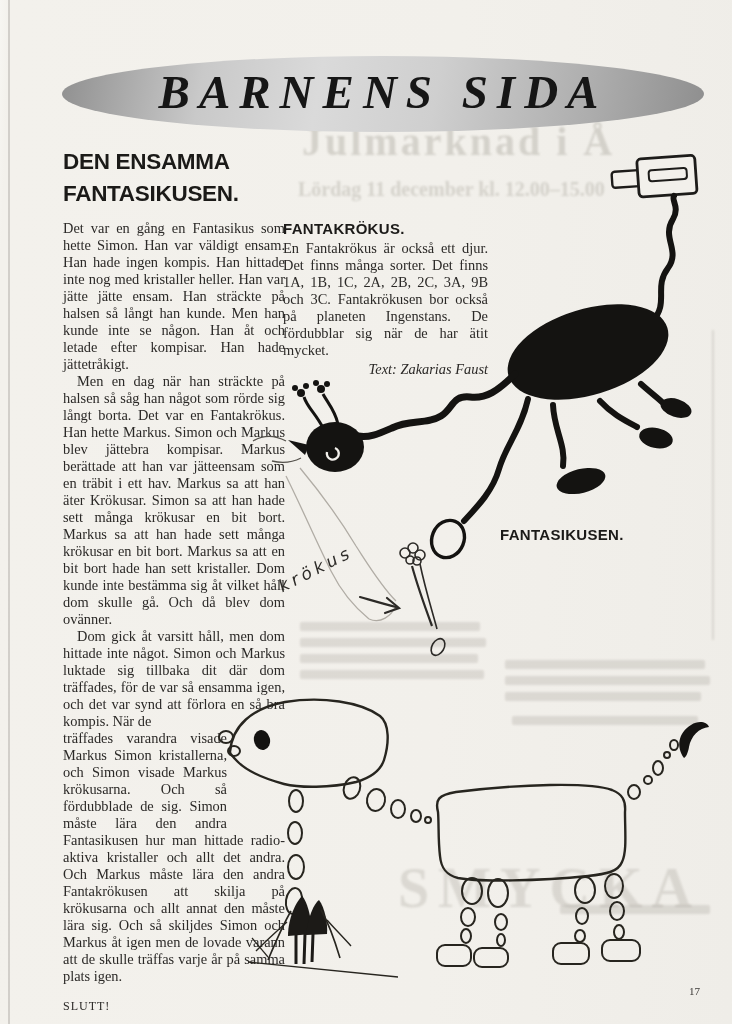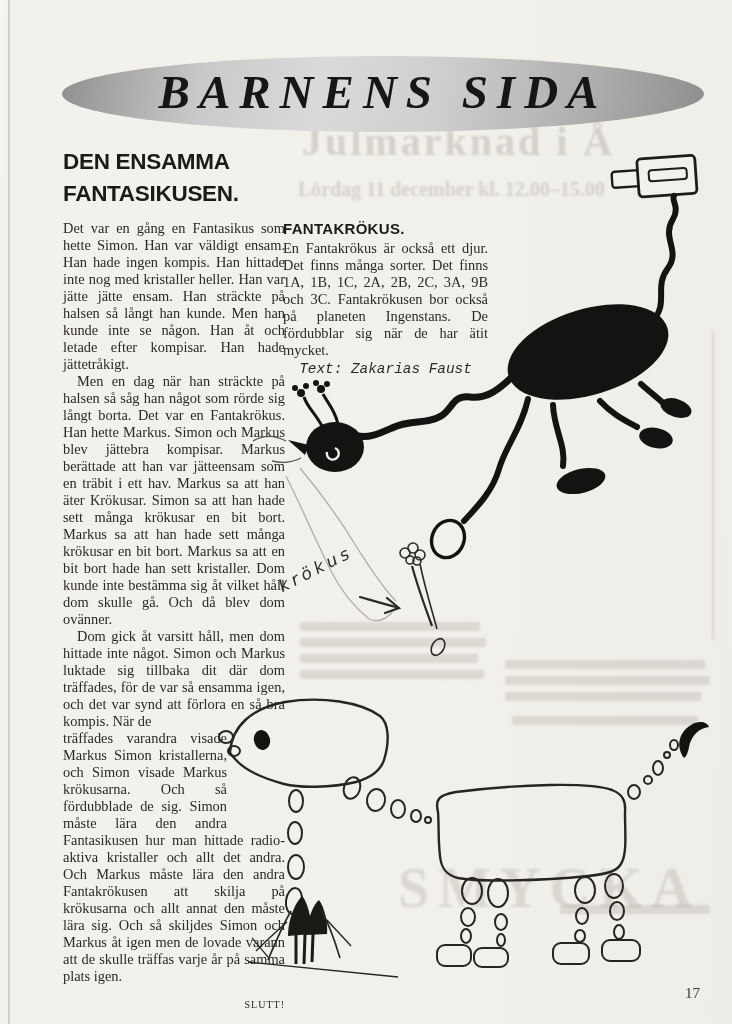--- a/index.html
+++ b/index.html
@@ -39,23 +39,23 @@
   .sec-heading {
     font-family:"Liberation Sans", sans-serif; font-weight:bold;
     font-size:15px; letter-spacing:0.3px; color:#1b1a18; margin:0 0 3px 0;
   }
   .body-text p {
     margin:0; font-size:14.4px; line-height:17px;
     text-align:justify; text-justify:inter-word;
   }
   .body-text p.indent { text-indent:14px; }
   .wrap-spacer { float:right; width:58px; height:102px; }
-  .byline { font-style:italic; text-align:center; font-size:14.4px; line-height:18px; margin-top:1px;font-family:Liberation Mono, monospace; }
-  .the-end { text-align:right; font-size:10px; letter-spacing:1px; margin-top:14px; }
-  .page-number { position:absolute; right:32px; top:985px; font-size:15px; color:#3a3836; }
+  .byline { font-style:italic; text-align:right; font-size:14.4px; line-height:18px; margin-top:1px; }
+  .the-end { text-align:left; font-size:12px; letter-spacing:1px; margin-top:14px; }
+  .page-number { position:absolute; right:32px; top:985px; font-size:11px; color:#3a3836; }
   
   .ghost { position:absolute; color:rgba(95,88,76,0.20); filter:blur(1px); white-space:nowrap; z-index:0; }
   .ghost-headline { left:302px; top:118px; font-weight:bold; font-size:40px; letter-spacing:3px; }
   .ghost-subline  { left:298px; top:178px; font-weight:bold; font-size:20px; }
   .ghost-word     { left:398px; top:856px; font-weight:bold; font-size:56px; letter-spacing:9px; color:rgba(100,94,82,0.16); }
   .ghost-bar { position:absolute; background:rgba(115,108,96,0.17); filter:blur(1px); border-radius:2px; z-index:0; }
   
   .drawing-layer { position:absolute; left:0; top:0; width:732px; height:1024px; z-index:2; pointer-events:none; }
   .columns { position:relative; z-index:1; }
   .handwriting {
@@ -100,20 +100,21 @@
       <div class="the-end">SLUTT!</div>
     </div>
 
     <div class="col-mid body-text">
       <h2 class="sec-heading">FANTAKRÖKUS.</h2>
       <p>En Fantakrökus är också ett djur. Det finns många sorter. Det finns 1A, 1B, 1C, 2A, 2B, 2C, 3A, 9B och 3C. Fantakrökusen bor också på planeten Ingenstans. De fördubblar sig när de har ätit mycket.</p>
       <div class="byline">Text: Zakarias Faust</div>
     </div>
 
     <div class="col-right body-text">
+      <h2 class="sec-heading">FANTASIKUSEN.</h2>
     </div>
   </div>
 
   <div class="handwriting">krökus</div>
 
   <svg class="drawing-layer" viewBox="0 0 732 1024" xmlns="http://www.w3.org/2000/svg">
 
     <g>
 
       <g transform="rotate(-4 655 178)">

